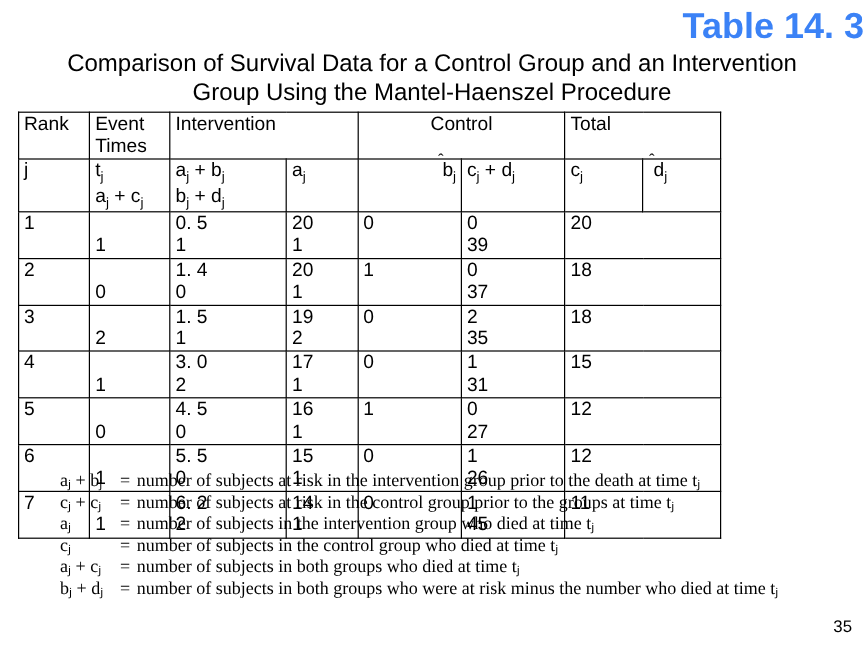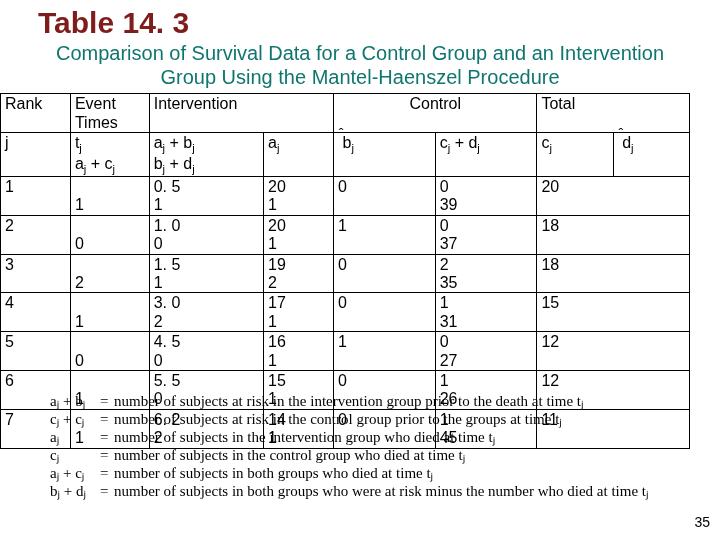--- a/index.html
+++ b/index.html
@@ -8,35 +8,36 @@
     width: 720px;
     height: 540px;
     background: #fff;
     font-family: Arial, Helvetica, sans-serif;
     position: relative;
     overflow: hidden;
   }
   .title {
     font-size: 30px;
     font-weight: bold;
-    text-align: left;
+    text-align: right;
     margin-top: 6px;
-    color: #7f1d1d;
+    color: #3b82f6;
     padding-left: 38px;
   }
   .subtitle {
     font-size: 20px;
-    color: #0f766e;
+    color: #000000;
     text-align: center;
     margin: 2px 30px 4px 30px;
     line-height: 1.18;
   }
   table.main {
     border-collapse: collapse;
-    width: 690px;
+    width: 586px;
+    margin-left: 15px;
     font-size: 16px;
     table-layout: fixed;
   }
   table.main td, table.main th {
     border: 1px solid #000;
     padding: 1px 4px 0 4px;
     vertical-align: top;
     text-align: left;
     font-weight: normal;
     height: auto;
@@ -118,21 +119,21 @@
       <span>t</span><sub>j</sub><br>
       <span>a</span><sub>j</sub><span> + c</span><sub>j</sub>
     </td>
     <td style="text-align:left;padding-right:15px">
       <span>a</span><sub>j</sub><span> + b</span><sub>j</sub><br>
       <span style="float:left"><span>b</span><sub>j</sub><span> + d</span><sub>j</sub></span>
     </td>
     <td>
       <span>a</span><sub>j</sub>
     </td>
-    <td style="text-align:left">
+    <td style="text-align:right">
       <span class="hat">&nbsp;</span><span>b</span><sub>j</sub>
     </td>
     <td>
       <span>c</span><sub>j</sub><span> + d</span><sub>j</sub>
     </td>
     <td>
       <span>c</span><sub>j</sub>
     </td>
     <td>
       <span class="hat">&nbsp;</span><span>d</span><sub>j</sub>
@@ -144,21 +145,21 @@
     <td><span></span><br><span>1</span></td>
     <td><span>0. 5</span><br><span>1</span></td>
     <td><span>20</span><br><span>1</span></td>
     <td><span>0</span><br><span></span></td>
     <td><span>0</span><br><span>39</span></td>
     <td colspan="2"><span>20</span><br><span></span></td>
   </tr>
   <tr>
     <td>2</td>
     <td><span></span><br><span>0</span></td>
-    <td><span>1. 0</span><br><span>0</span></td>
+    <td><span>1. 4</span><br><span>0</span></td>
     <td><span>20</span><br><span>1</span></td>
     <td><span>1</span><br><span></span></td>
     <td><span>0</span><br><span>37</span></td>
     <td colspan="2"><span>18</span><br><span></span></td>
   </tr>
   <tr>
     <td>3</td>
     <td><span></span><br><span>2</span></td>
     <td><span>1. 5</span><br><span>1</span></td>
     <td><span>19</span><br><span>2</span></td>

